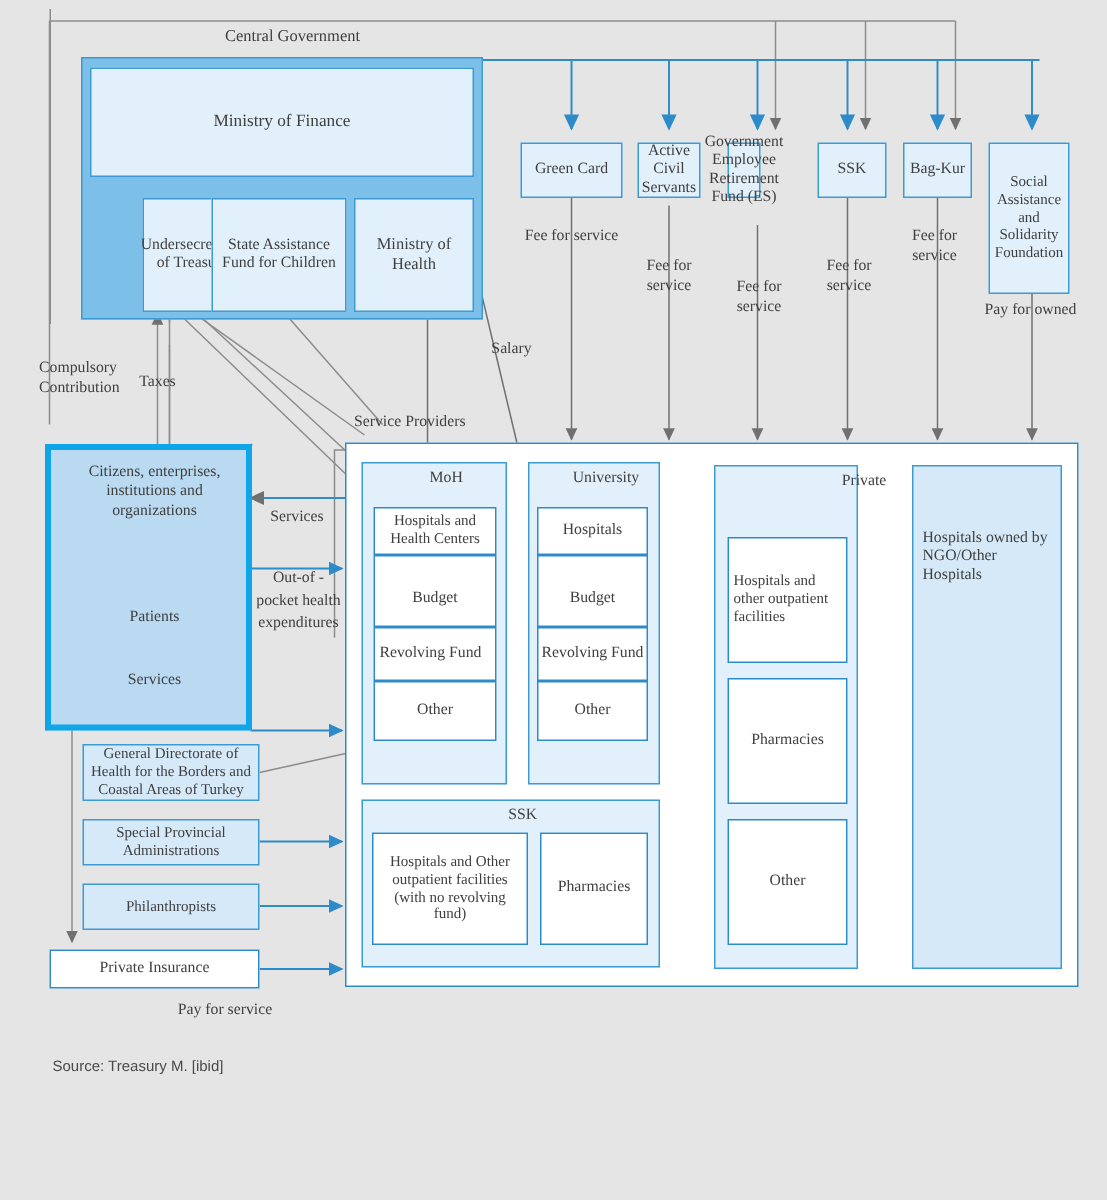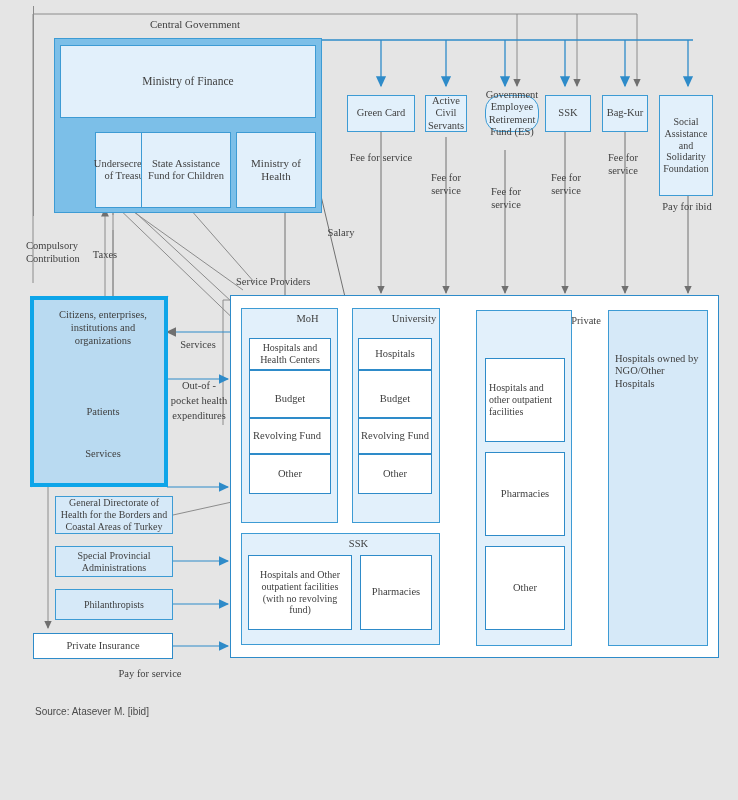--- a/index.html
+++ b/index.html
@@ -60,21 +60,21 @@
   .sp-outer{
     border:1px solid #2E8BC9;
     background:#ffffff;
     display:block;
   }
   .grouphdr{
     position:absolute;
     width:100%;
     text-align:center;
     top:4px;
-    left:18px;
+    left:8px;
   }
   .label{
     position:absolute;
     color:#3f3f3f;
     text-align:center;
     line-height:1.2;
   }
   .label.left{text-align:left;}
   .ovf{overflow:visible;white-space:nowrap;}
   .src{
@@ -199,31 +199,31 @@
   <div class="node gov-band" style="left:54px;top:38px;width:268px;height:175px;"></div>
 
   <div class="node lightbox" style="left:60px;top:45px;width:256px;height:73px;font-size:11.5px;">Ministry of Finance</div>
 
   <div class="node lightbox" style="left:59px;top:132px;width:67px;height:76px;font-size:10.5px;padding:0 1px;margin-left:36px;">Undersecretariat of Treasury</div>
   <div class="node lightbox" style="left:141px;top:132px;width:90px;height:76px;font-size:10.5px;padding:0 3px;">State Assistance Fund for Children</div>
   <div class="node lightbox" style="left:236px;top:132px;width:80px;height:76px;font-size:11px;">Ministry of Health</div>
 
   <div class="node lightbox ovf" style="left:347px;top:95px;width:68px;height:37px;font-size:10.5px;">Green Card</div>
   <div class="node lightbox ovf" style="left:425px;top:95px;width:42px;height:37px;font-size:10.5px;white-space:normal;">Active Civil Servants</div>
-  <div class="node lightbox ovf" style="left:485px;top:95px;width:54px;height:37px;font-size:10.5px;white-space:normal;border-radius:15px;">Government Employee Retirement Fund (ES)</div>
+  <div class="node lightbox ovf" style="left:485px;top:95px;width:22px;height:37px;font-size:10.5px;white-space:normal;">Government Employee Retirement Fund (ES)</div>
   <div class="node lightbox" style="left:545px;top:95px;width:46px;height:37px;font-size:10.5px;">SSK</div>
   <div class="node lightbox" style="left:602px;top:95px;width:46px;height:37px;font-size:10.5px;">Bag-Kur</div>
   <div class="node lightbox" style="left:659px;top:95px;width:54px;height:101px;font-size:10px;padding:0 2px;">Social Assistance and Solidarity Foundation</div>
 
   <div class="label" style="left:348px;top:152px;width:66px;font-size:10.5px;">Fee for service</div>
   <div class="label" style="left:416px;top:172px;width:60px;font-size:10.5px;">Fee    for service</div>
   <div class="label" style="left:478px;top:186px;width:56px;font-size:10.5px;">Fee for service</div>
   <div class="label" style="left:538px;top:172px;width:56px;font-size:10.5px;">Fee for service</div>
   <div class="label" style="left:595px;top:152px;width:56px;font-size:10.5px;">Fee for service</div>
-  <div class="label" style="left:655px;top:201px;width:64px;font-size:10.5px;">Pay for ibid</div>
+  <div class="label" style="left:655px;top:201px;width:64px;font-size:10.5px;">Pay for owned</div>
 
   <div class="label left" style="left:26px;top:240px;width:62px;font-size:10.5px;text-align:left;">Compulsory Contribution</div>
   <div class="label" style="left:84px;top:249px;width:42px;font-size:10.5px;">Taxes</div>
   <div class="label" style="left:320px;top:227px;width:42px;font-size:10.5px;">Salary</div>
   <div class="label" style="left:172px;top:339px;width:52px;font-size:10.5px;">Services</div>
   <div class="label" style="left:170px;top:378px;width:58px;font-size:10.5px;line-height:1.45;">Out-of - pocket health expenditures</div>
   <div class="label" style="left:108px;top:668px;width:84px;font-size:10.5px;">Pay for service</div>
 
   <div class="node midbox" style="left:30px;top:296px;width:138px;height:191px;display:block;position:absolute;">
     <div style="position:absolute;left:8px;top:8px;width:122px;text-align:center;font-size:10.5px;line-height:1.25;">Citizens, enterprises, institutions and organizations</div>
@@ -263,15 +263,15 @@
 
   <div class="node lightbox" style="left:476px;top:310px;width:96px;height:336px;display:block;position:absolute;">
     <div class="grouphdr" style="font-size:10.5px;padding-left:44px;">Private</div>
   </div>
   <div class="node whitebox" style="left:485px;top:358px;width:80px;height:84px;font-size:10px;text-align:left;justify-content:flex-start;padding:0 3px;">Hospitals and other outpatient facilities</div>
   <div class="node whitebox" style="left:485px;top:452px;width:80px;height:84px;font-size:10.5px;">Pharmacies</div>
   <div class="node whitebox" style="left:485px;top:546px;width:80px;height:84px;font-size:10.5px;">Other</div>
 
   <div class="node palebox" style="left:608px;top:310px;width:100px;height:336px;font-size:10.5px;align-items:flex-start;justify-content:flex-start;text-align:left;padding:42px 6px 0 6px;">Hospitals owned by NGO/Other Hospitals</div>
 
-  <div class="src" style="left:35px;top:706px;">Source: Atasever M. [ibid]</div>
+  <div class="src" style="left:35px;top:706px;">Source: Treasury M. [ibid]</div>
 
 </div>
 
 </body></html>

